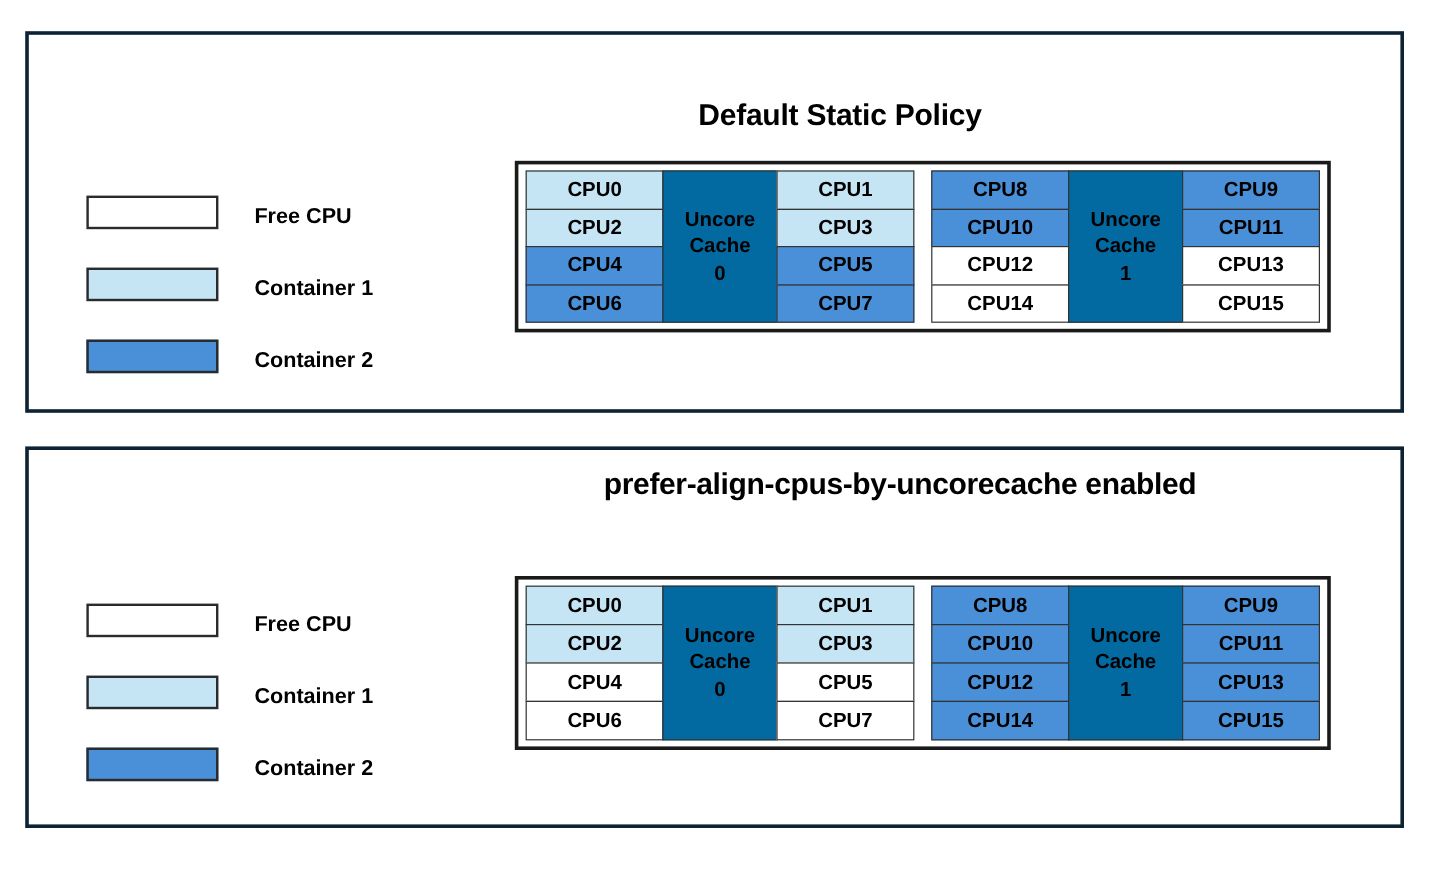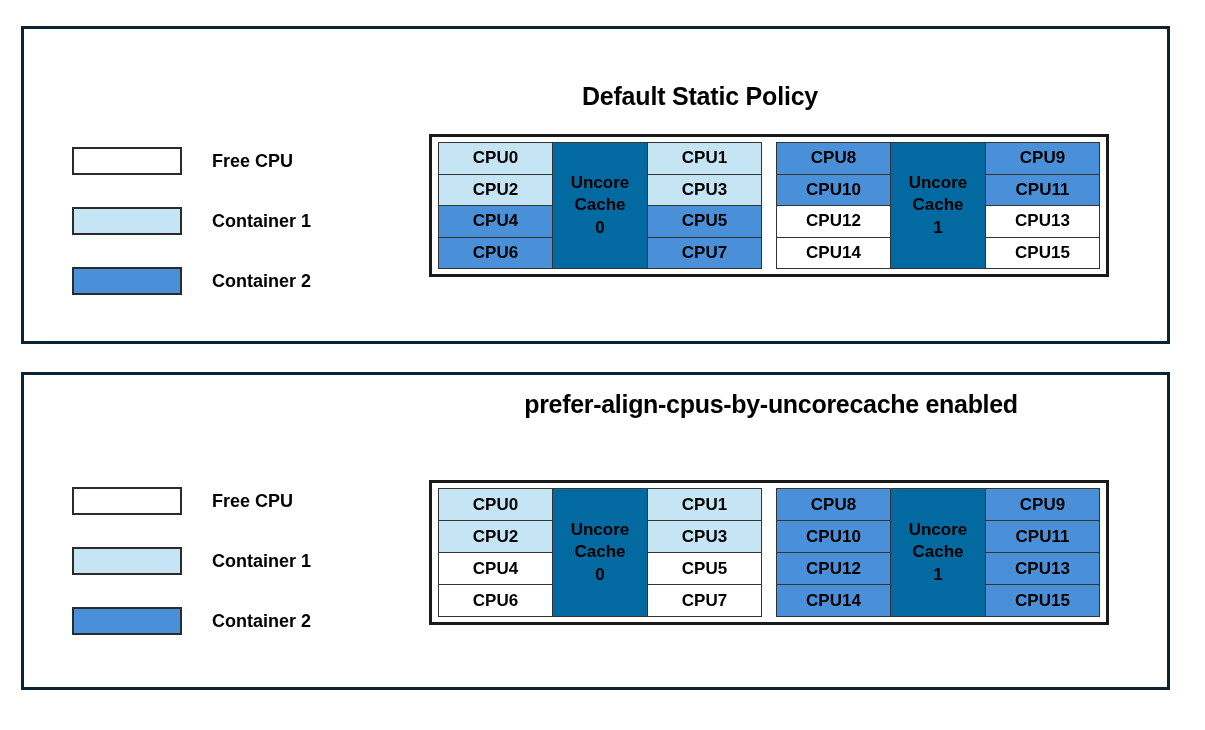--- a/index.html
+++ b/index.html
@@ -38,38 +38,38 @@
   #title-1 {
     top: 48px;
     left: 400px;
     width: 600px;
     font-size: 25px;
     letter-spacing: -0.2px;
     margin-top: 34px;
   }
   #title-2 {
     top: 390px;
-    left: 411px;
+    left: 390px;
     width: 720px;
     font-size: 25px;
     letter-spacing: -0.3px;
   }
 
   
   .legend {
     position: absolute;
     left: 72px;
     width: 320px;
   }
   #legend-1 { top: 131px; }
   #legend-2 { top: 471px; }
 
   .legend-row {
     display: flex;
-    align-items: center;
+    align-items: flex-end;
     height: 60px;
   }
   .legend-swatch {
     width: 110px;
     height: 28px;
     border: 2px solid #2b2b2b;
     box-sizing: border-box;
     flex: 0 0 auto;
   }
   .legend-label {

